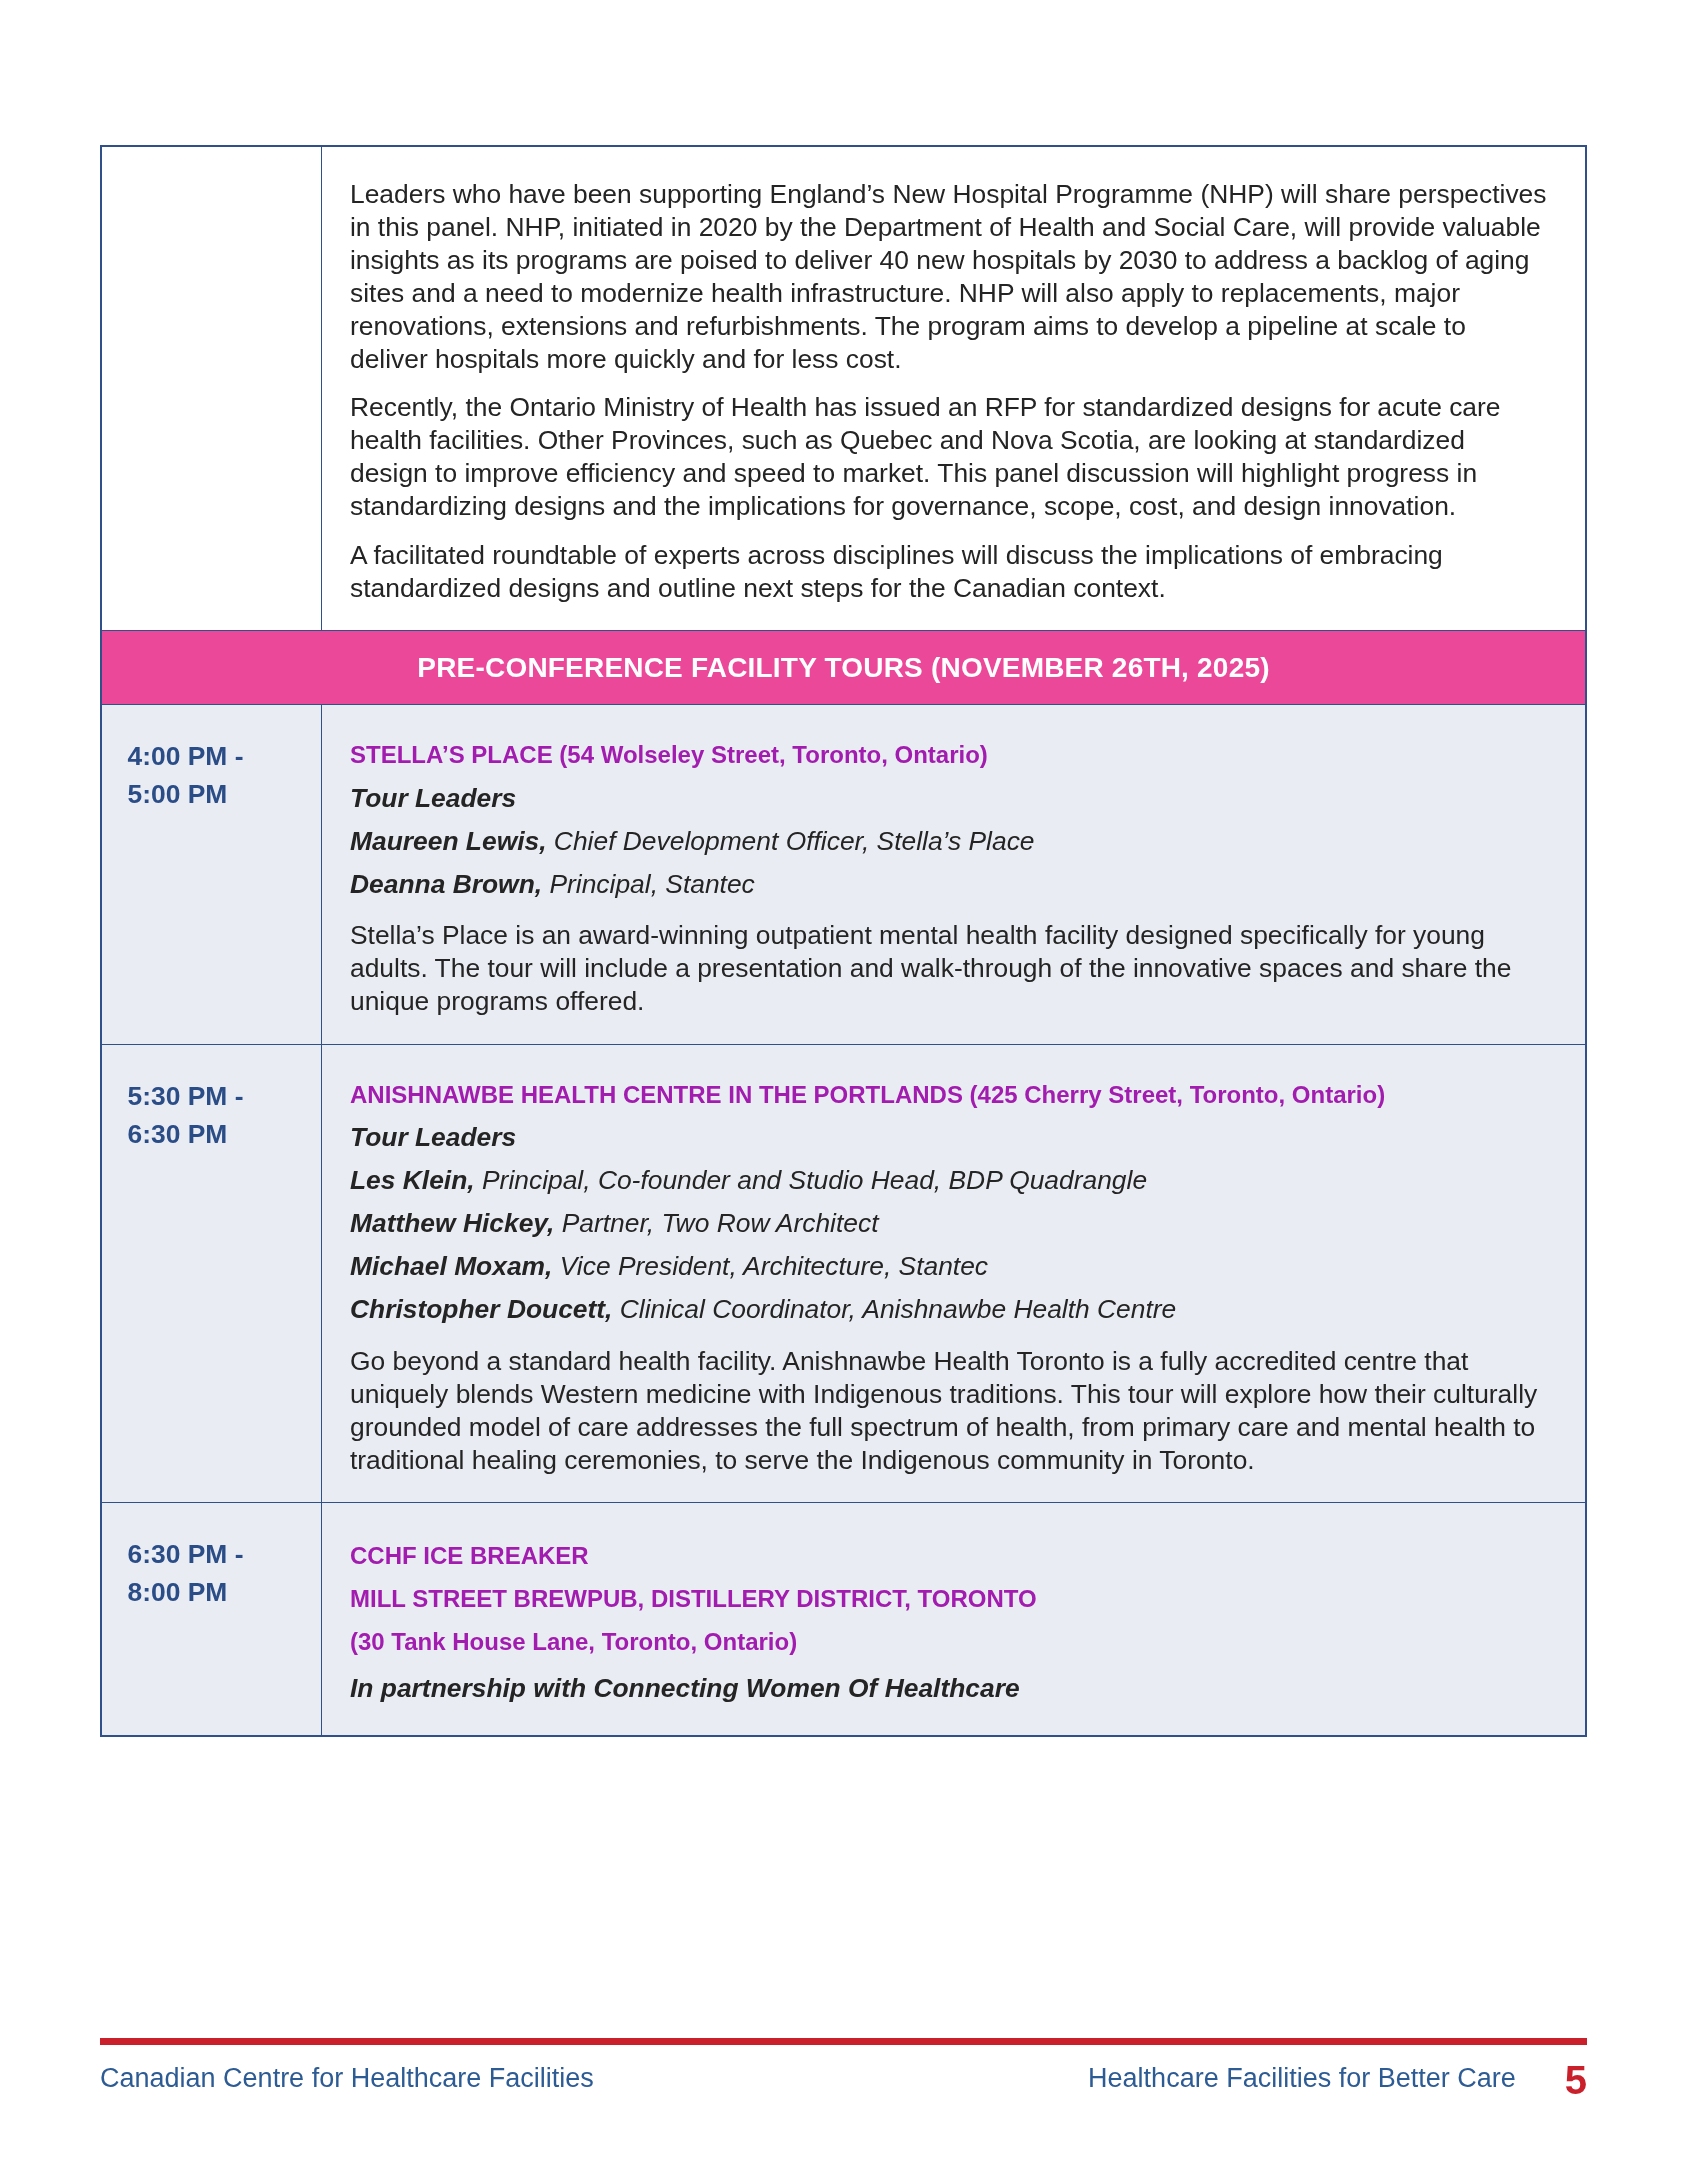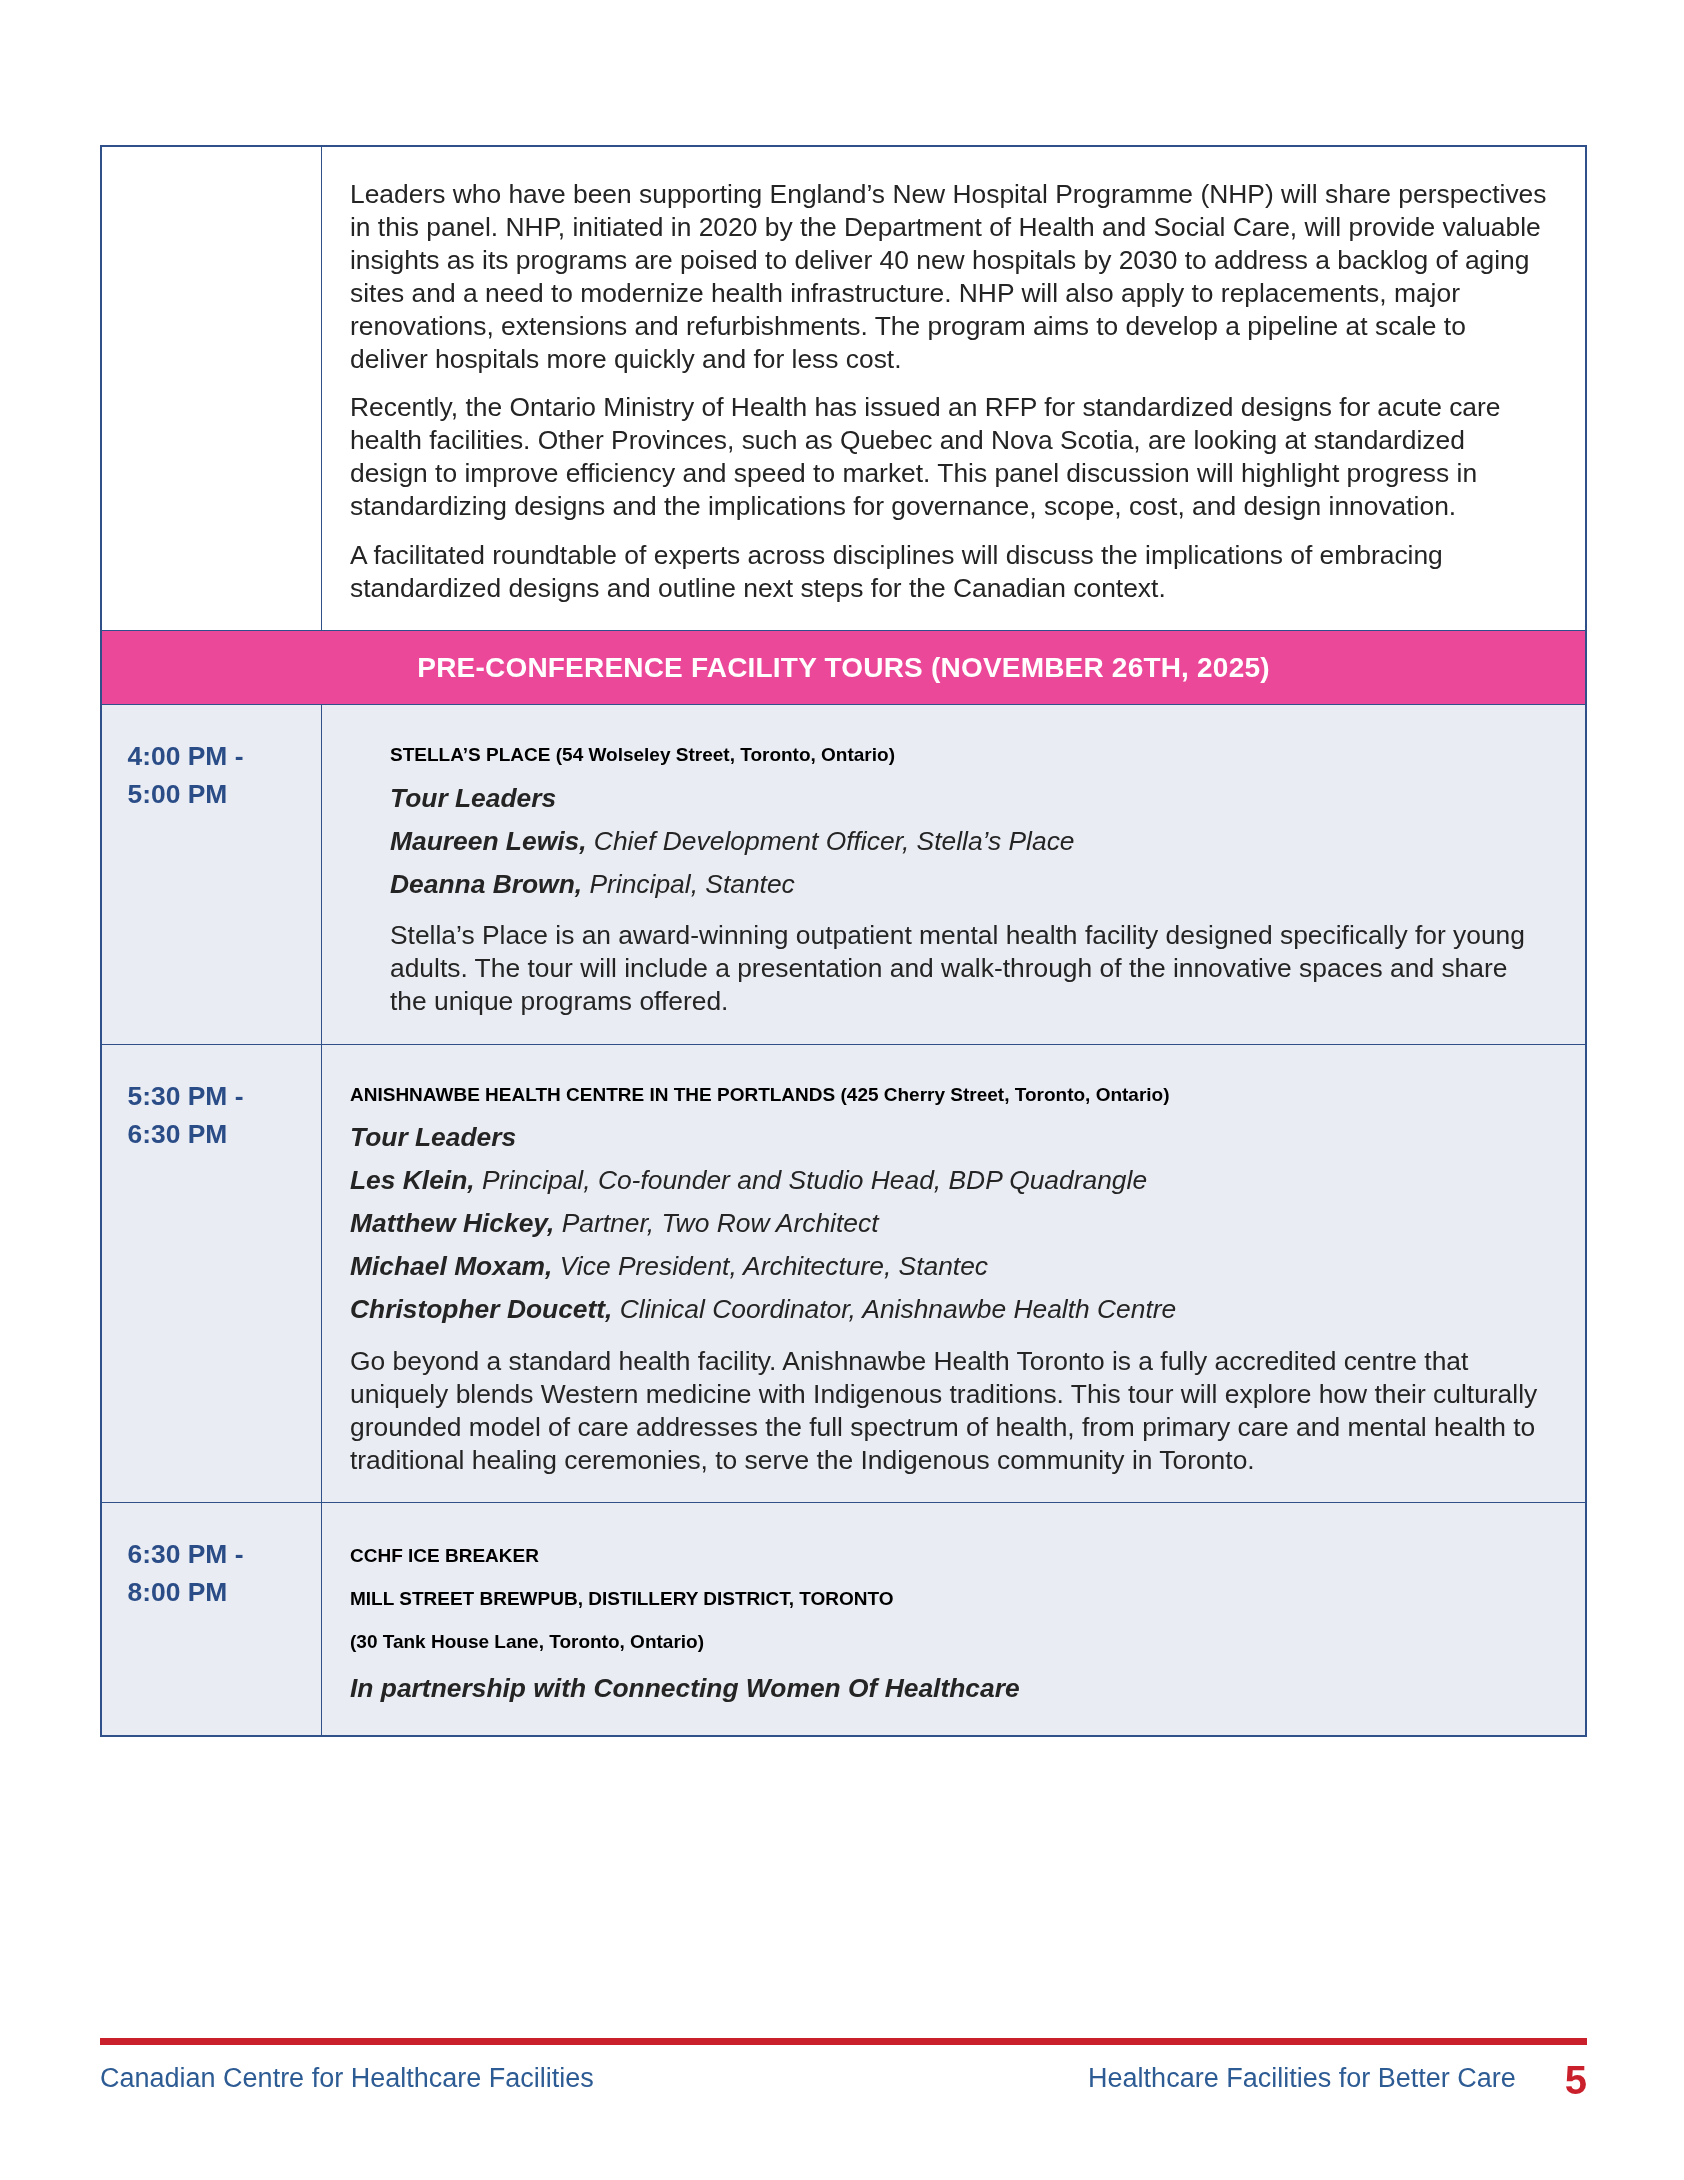--- a/index.html
+++ b/index.html
@@ -49,41 +49,41 @@
     text-align: center;
     font-weight: bold;
     font-size: 28px;
     line-height: 28px;
     padding: 23px 0 22px 0;
     border-top: 1.7px solid #30508a;
     letter-spacing: 0.2px;
   }
 
   .tour-title {
-    color: #000000;
+    color: #a21caf;
     font-weight: bold;
-    font-size: 19px;
+    font-size: 24px;
     line-height: 37px;
     margin: 0 0 3.4px 0;
   }
   .title-line { display: block; line-height: 43px; }
   .leader-line { font-style: italic; line-height: 43px; margin: 0; }
   .leaders-label { font-weight: bold; font-style: italic; line-height: 43px; }
   .leader-name { font-weight: bold; }
   .tour-desc { margin: 13.6px 0 0 0; }
   .partnership {
     font-weight: bold;
     font-style: italic;
     line-height: 43px;
     color: #242424;
     margin: 0;
   }
 
   .min-continuation { min-height: 457px; }
-  .min-row1 { min-height: 292px; gap: 40px; }
+  .min-row1 { min-height: 292px; }
   .min-row2 { min-height: 413px; }
   .min-row3 { min-height: 170px; }
 
   
   .footer-rule {
     position: absolute;
     left: 100px;
     top: 2038px;
     width: 1487px;
     height: 6.8px;

